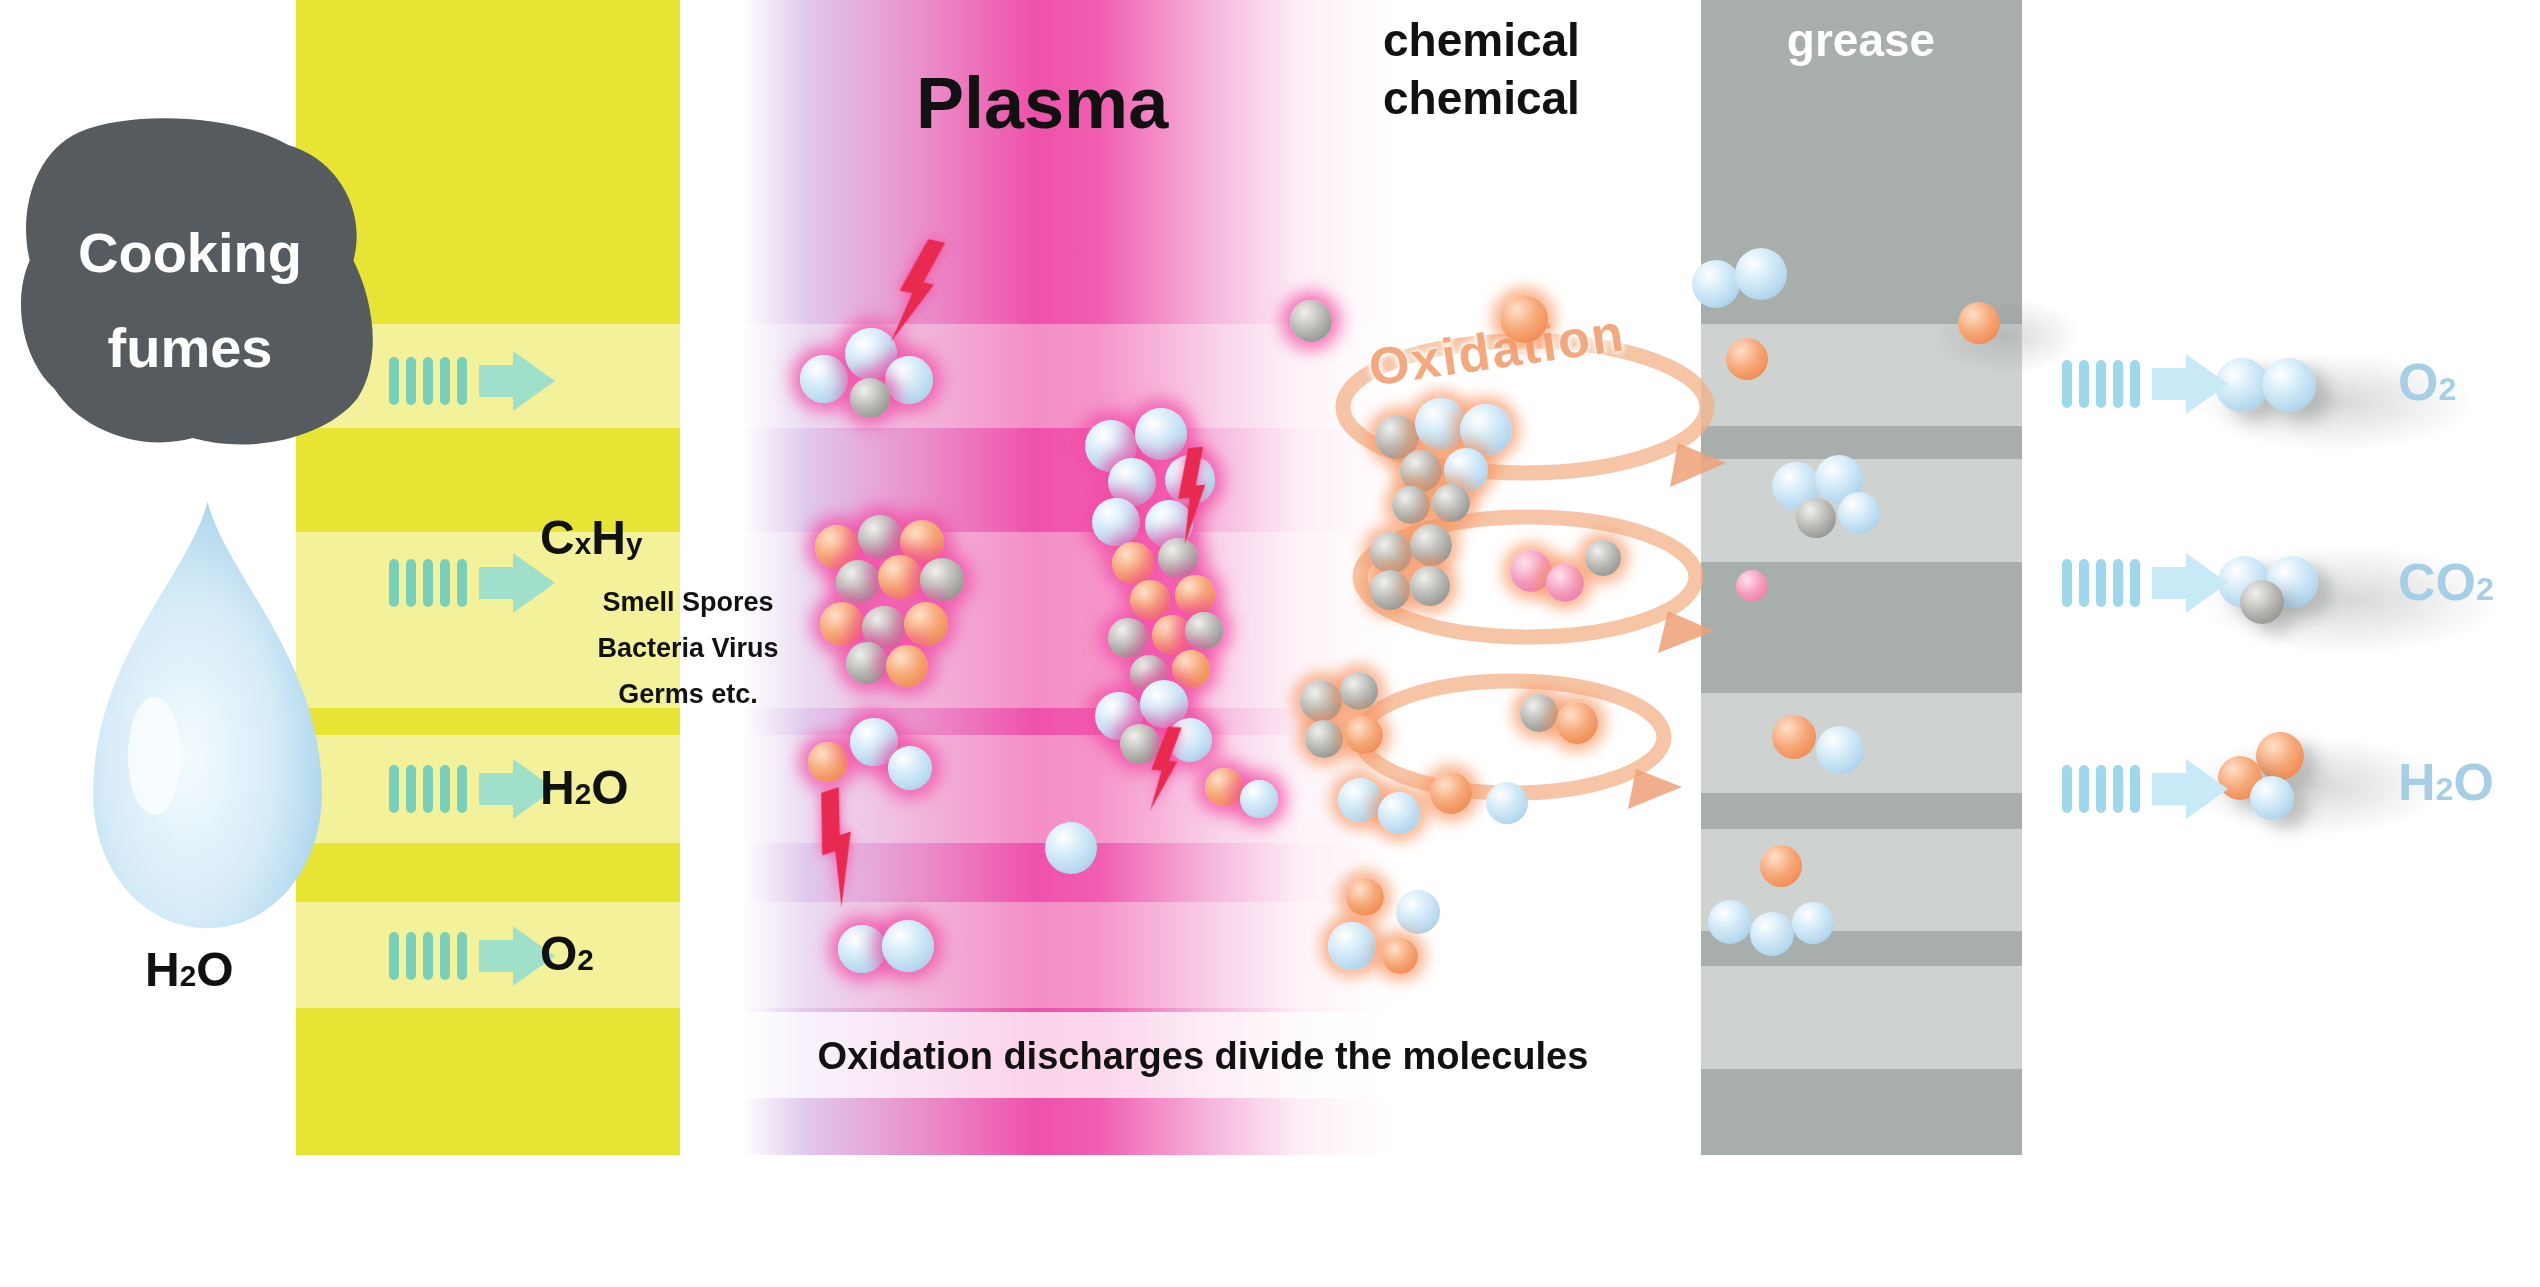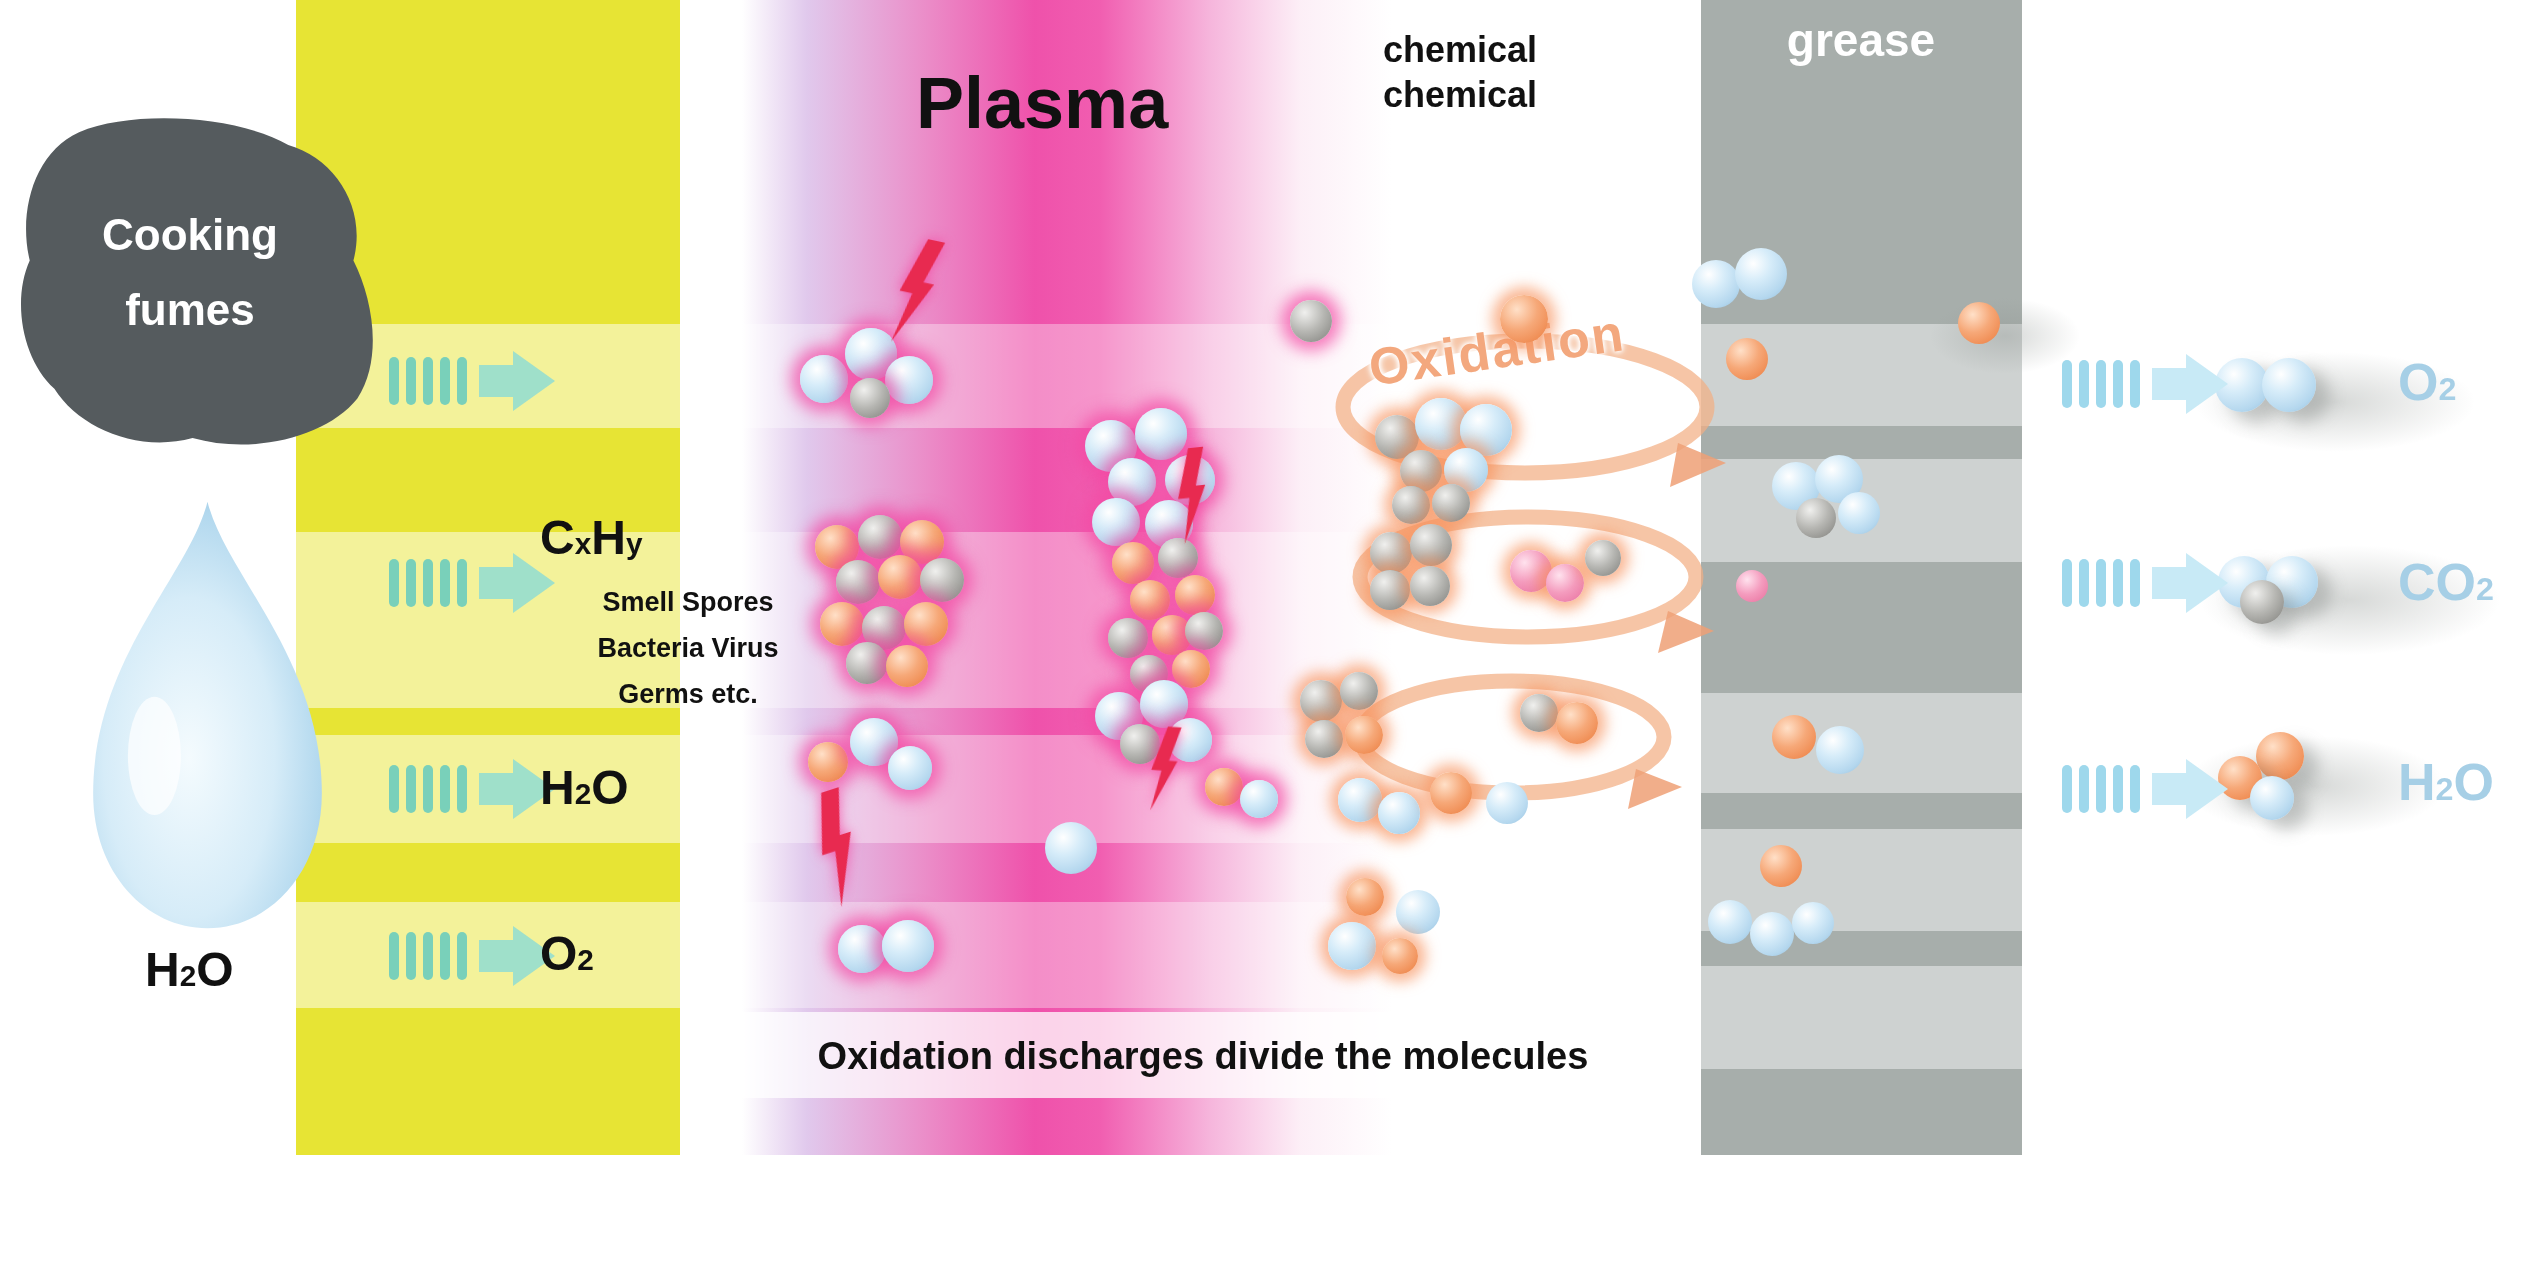--- a/index.html
+++ b/index.html
@@ -220,41 +220,41 @@
     </svg>
   <svg class="bolt" style="left:1148px;top:718px;width:34px;height:102px;transform:rotate(4deg)" viewBox="0 0 40 100">
       <polygon points="20,0 36,0 24,40 34,40 6,100 16,52 4,52" fill="#e82a50"></polygon>
     </svg>
 
   <svg class="blob-svg" width="375" height="400" viewBox="0 0 380 400">
     <path d="M70,35 C25,55 8,115 20,165 C2,205 12,265 45,295 C70,335 130,360 185,345
              C245,362 320,345 352,305 C378,265 368,205 348,165 C362,112 330,62 282,48
              C230,18 125,12 70,35 Z" fill="#555b5e"></path>
   </svg>
-  <div class="txt center" style="left:45px;top:198px;width:290px;font-size:44px;line-height:1.7;color:#fff">
+  <div class="txt center" style="left:45px;top:205px;width:290px;font-size:56px;line-height:1.7;color:#fff">
     <div>Cooking</div>
     <div>fumes</div>
   </div>
 
   <svg class="drop-svg" width="245" height="440" viewBox="0 0 240 430">
     <defs>
       <radialGradient id="dropg" cx="42%" cy="60%" r="68%">
         <stop offset="0%" stop-color="#f4fbfe"></stop>
         <stop offset="55%" stop-color="#d6ecf8"></stop>
         <stop offset="85%" stop-color="#b2d8ee"></stop>
         <stop offset="100%" stop-color="#9cc6e2"></stop>
       </radialGradient>
     </defs>
     <path d="M120,6 C138,78 232,160 232,292 C232,370 180,424 120,424 C60,424 8,370 8,292 C8,160 102,78 120,6 Z" fill="url(#dropg)"></path>
     <ellipse cx="68" cy="255" rx="26" ry="58" fill="#ffffff" opacity="0.7"></ellipse>
   </svg>
   <div class="txt" style="left:145px;top:942px;font-size:48px"><span>H</span><span class="fsub">2</span><span>O</span></div>
 
   <div class="txt" style="left:916px;top:62px;font-size:72px">Plasma</div>
-  <div class="txt" style="left:1383px;top:27px;font-size:36px;line-height:1.25">
+  <div class="txt" style="left:1383px;top:12px;font-size:46px;line-height:1.25">
     <div>chemical</div>
     <div>chemical</div>
   </div>
   <div class="txt center" style="left:1711px;top:12px;width:300px;font-size:46px;line-height:1.25;color:#fff">
     <div>grease</div>
   </div>
 
   <div class="flow teal" style="left:389px;top:351px">
     <i class="bar"></i>
       <i class="bar"></i>

